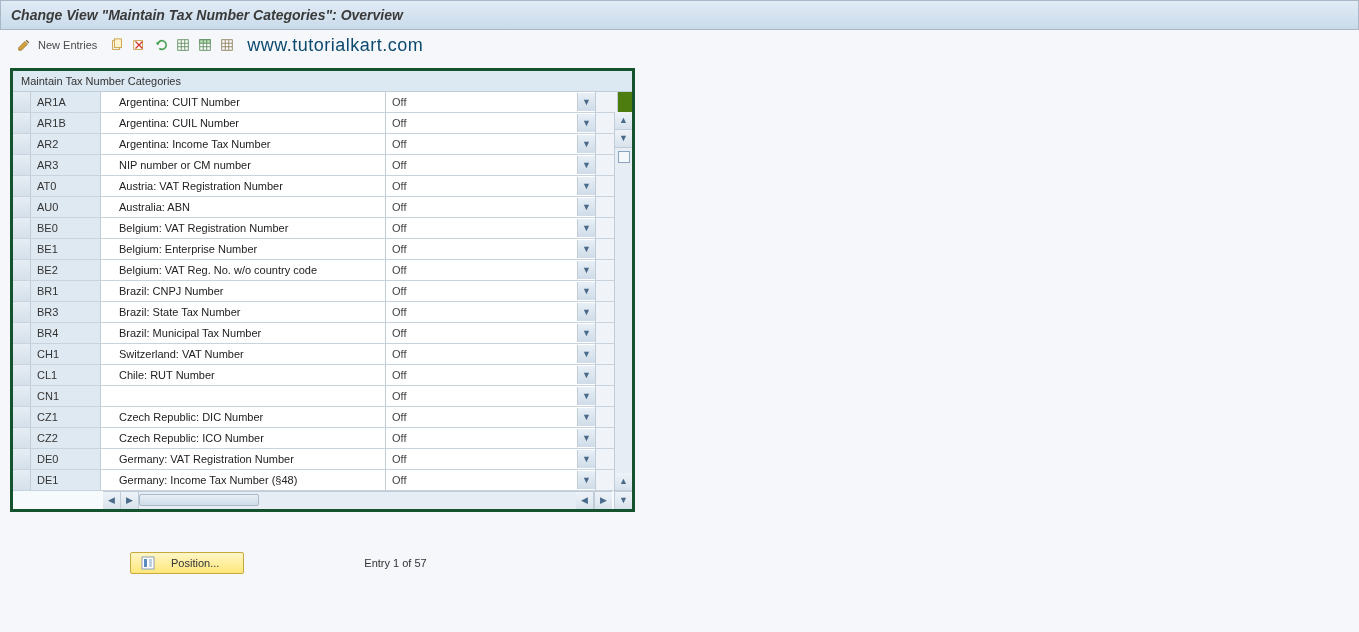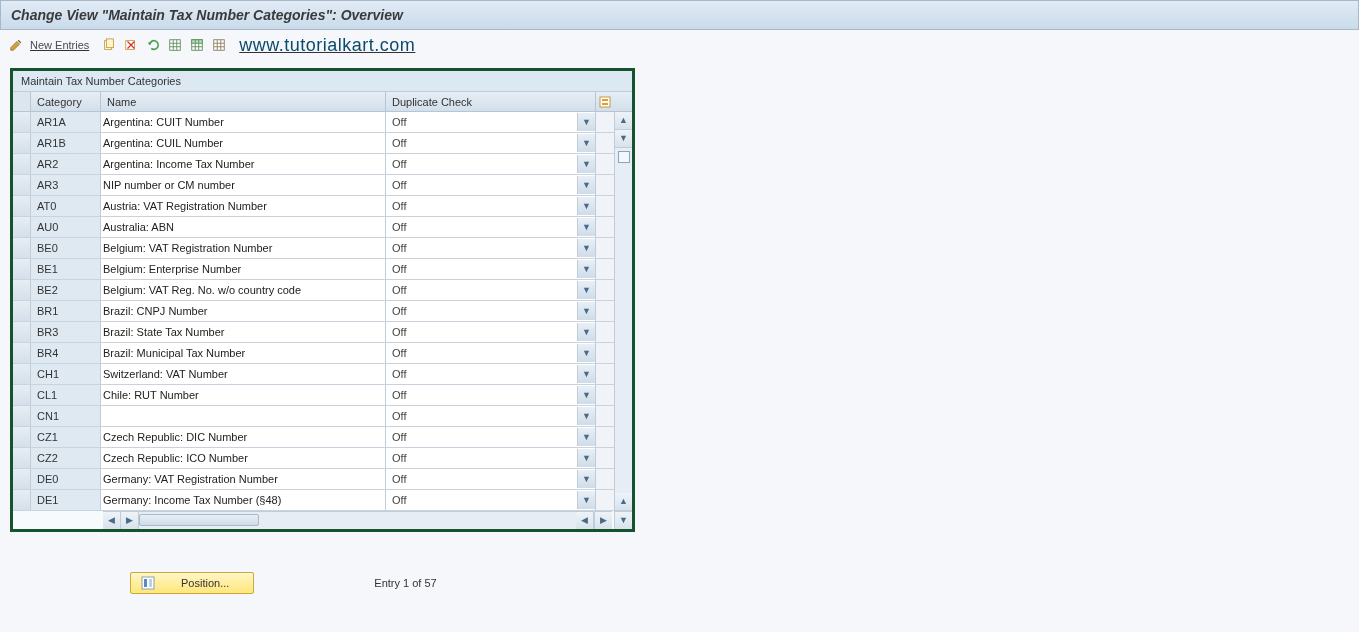--- a/index.html
+++ b/index.html
@@ -21,26 +21,25 @@
       display: flex;
       align-items: center;
     }
     .title-bar .title {
       font-weight: bold;
       font-style: italic;
       font-size: 14px;
       color: #3a3a3a;
     }
     .toolbar {
-      padding: 6px 8px;
+      padding: 6px 16px;
       display: flex;
       align-items: center;
       gap: 6px;
       height: 30px;
-      text-decoration: underline;
     }
     .toolbar-icon {
       width: 16px;
       height: 16px;
       display: flex;
       align-items: center;
       justify-content: center;
       cursor: pointer;
     }
     .toolbar-icon svg { width: 14px; height: 14px; }
@@ -129,21 +128,21 @@
       width: 70px;
       padding: 3px 6px;
       border-right: 1px solid #c0cdd9;
       background: #dfe9f2;
       display: flex;
       align-items: center;
       color: #333;
     }
     .cell-name {
       width: 285px;
-      padding: 3px 2px;
+      padding: 3px 18px;
       border-right: 1px solid #c0cdd9;
       display: flex;
       align-items: center;
       background: #fff;
       color: #222;
     }
     .cell-dup {
       width: 210px;
       border-right: 1px solid #c0cdd9;
       display: flex;
@@ -228,21 +227,21 @@
       display: flex;
       align-items: center;
       gap: 90px;
     }
     .position-btn {
       background: linear-gradient(to bottom,#fff6c6,#ffe77a);
       border: 1px solid #c8a93d;
       padding: 3px 24px 3px 10px;
       display: flex;
       align-items: center;
-      gap: 26px;
+      gap: 16px;
       cursor: pointer;
       font-size: 11px;
       color: #333;
       border-radius: 2px;
     }
     .position-btn .picon {
       width: 14px; height: 14px;
       display:flex;align-items:center;justify-content:center;
     }
     .entry-text { color: #333; font-size: 11px; margin-left: 30px; }
@@ -299,33 +298,20 @@
         <rect x="2" y="2" width="12" height="12" fill="#fff" stroke="#8a7a5a"></rect>
         <path d="M2 6h12M2 10h12M6 2v12M10 2v12" stroke="#8a7a5a"></path>
       </svg>
   </span>
   <span class="watermark">www.tutorialkart.com</span>
 </div>
 
 <div class="panel">
   <div class="panel-title">Maintain Tax Number Categories</div>
   <div class="table-wrap">
-    <div class="table-header">
-      <div class="col-handle"></div>
-      <div class="col-category">Category</div>
-      <div class="col-name">Name</div>
-      <div class="col-dup">Duplicate Check</div>
-      <div class="col-config">
-        <svg width="12" height="12" viewBox="0 0 12 12">
-            <rect x="1" y="1" width="10" height="10" fill="#fff" stroke="#c79a3a"></rect>
-            <rect x="3" y="3" width="6" height="2" fill="#e0a030"></rect>
-            <rect x="3" y="7" width="6" height="2" fill="#e0a030"></rect>
-          </svg>
-      </div>
-    </div>
     <div class="table-body" id="table-body">
         <div class="table-row">
           <div class="cell-handle"></div>
           <div class="cell-category">AR1A</div>
           <div class="cell-name">Argentina: CUIT Number</div>
           <div class="cell-dup">
             <span class="cell-dup-text">Off</span>
             <span class="cell-dup-dd">
               <span class="chev">▼</span>
             </span>

